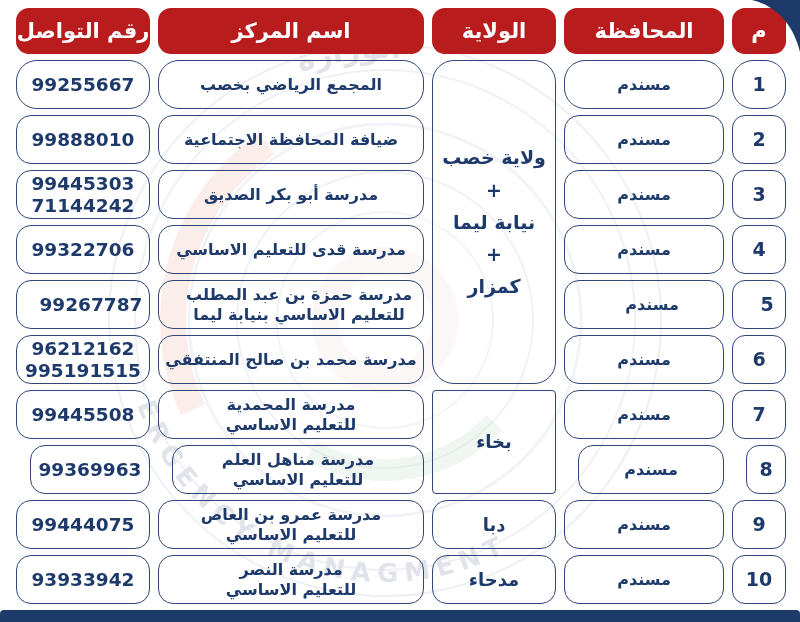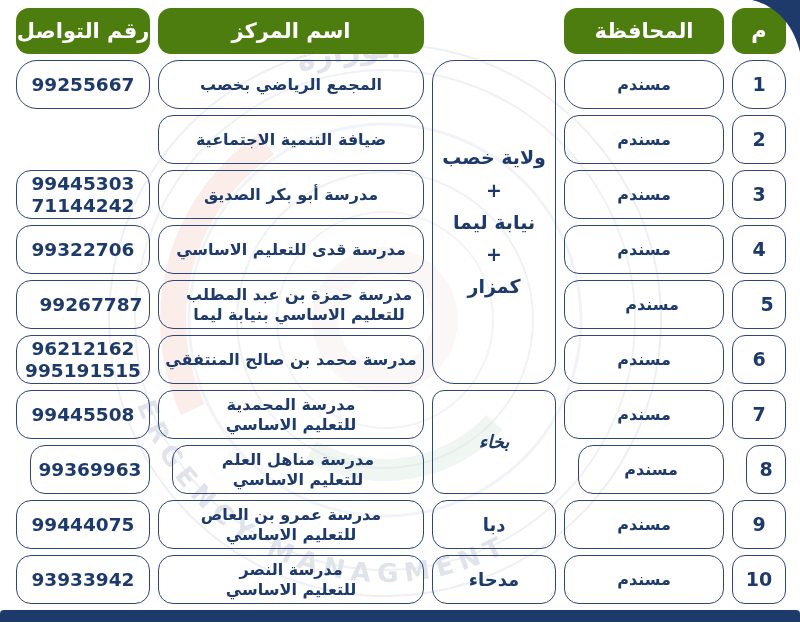--- a/index.html
+++ b/index.html
@@ -44,21 +44,21 @@
     display: grid;
     direction: rtl;
     grid-template-columns: 54px 160px 124px 266px 134px;
     grid-template-rows: 46px repeat(10, 49px);
     column-gap: 8px;
     row-gap: 6px;
     padding: 8px 14px 0 8px;
     width: 800px;
   }
   .hdr {
-    background: #4d7c0f;
+    background: #b91c1c;
     color: #ffffff;
     border-radius: 13px;
     display: flex;
     align-items: center;
     justify-content: center;
     font-weight: bold;
     font-size: 21px;
     grid-row: 1;
   }
   .cell {
@@ -76,21 +76,21 @@
   }
   .c-num { grid-column: 1; font-size: 19px; border-radius: 13px; }
   .c-gov { grid-column: 2; font-size: 16px; }
   .c-wil { grid-column: 3; font-size: 18px; }
   .c-cen { grid-column: 4; font-size: 16px; }
   .c-pho { grid-column: 5; font-size: 18.5px; direction: ltr; line-height: 1.15; }
   .r1 { grid-row: 2; border-radius: 21px; } .r2 { grid-row: 3; } .r3 { grid-row: 4; } .r4 { grid-row: 5; }
   .r5 { grid-row: 6; padding-left: 16px; } .r6 { grid-row: 7; } .r7 { grid-row: 8; } .r8 { grid-row: 9; margin-left: 14px; }
   .r9 { grid-row: 10; } .r10 { grid-row: 11; }
   .wil-g1 { grid-row: 2 / span 6; border-radius: 22px; font-size: 19px; line-height: 1.7; }
-  .wil-g2 { grid-row: 8 / span 2; border-radius: 12px; font-style: italic; }
+  .wil-g2 { grid-row: 8 / span 2; border-radius: 4px; }
   .wil-g3 { grid-row: 10; }
   .wil-g4 { grid-row: 11; }
 </style>
 </head>
 <body>
 
 <svg class="watermark" viewBox="0 0 800 622" aria-hidden="true">
   <g transform="rotate(-18 385 320)" opacity="0.55">
     <circle cx="385" cy="320" r="276" fill="none" stroke="#dfe3ea" stroke-width="2"></circle>
     <circle cx="385" cy="320" r="250" fill="none" stroke="#e2e6ec" stroke-width="2"></circle>
@@ -112,31 +112,33 @@
     <text font-size="26" font-weight="bold" fill="#c7cdd8" letter-spacing="7">
       <textPath href="#wm-bottom" startOffset="28%" id="wm-en-slot">FOR EMERGENCY MANAGMENT</textPath>
     </text>
   </g>
 </svg>
 
 <div class="table-grid">
 
   <div class="hdr" style="grid-column:1">م</div>
   <div class="hdr" style="grid-column:2">المحافظة</div>
+  <div class="hdr" style="grid-column:3">الولاية</div>
   <div class="hdr" style="grid-column:4">اسم المركز</div>
   <div class="hdr" style="grid-column:5">رقم التواصل</div>
 
   <div class="cell c-num r1">1</div>
   <div class="cell c-gov r1">مسندم</div>
   <div class="cell c-cen r1">المجمع الرياضي بخصب</div>
   <div class="cell c-pho r1">99255667</div>
 
   <div class="cell c-num r2">2</div>
   <div class="cell c-gov r2">مسندم</div>
-  <div class="cell c-cen r2">ضيافة التنمية الاجتماعية</div>
+  <div class="cell c-cen r2">ضيافة المحافظة الاجتماعية</div>
+  <div class="cell c-pho r2">99888010</div>
 
   <div class="cell c-num r3">3</div>
   <div class="cell c-gov r3">مسندم</div>
   <div class="cell c-cen r3">مدرسة أبو بكر الصديق</div>
   <div class="cell c-pho r3">99445303
 71144242</div>
 
   <div class="cell c-num r4">4</div>
   <div class="cell c-gov r4">مسندم</div>
   <div class="cell c-cen r4">مدرسة قدى للتعليم الاساسي</div>

